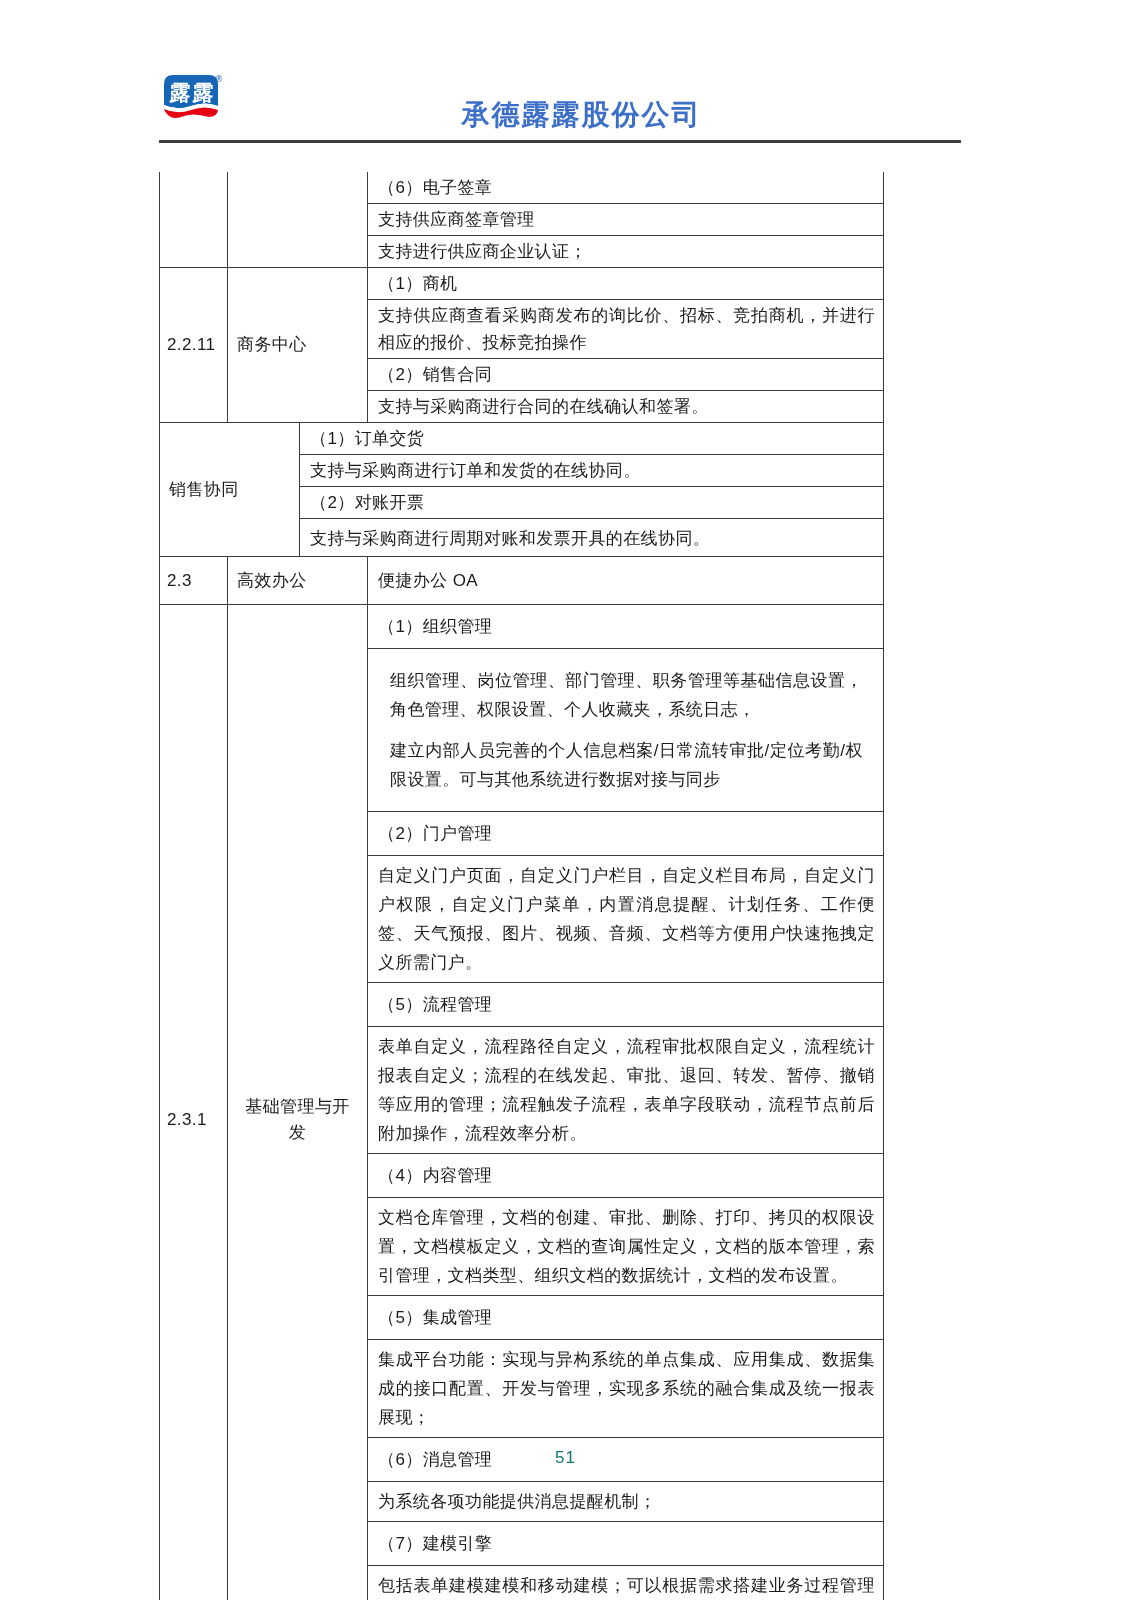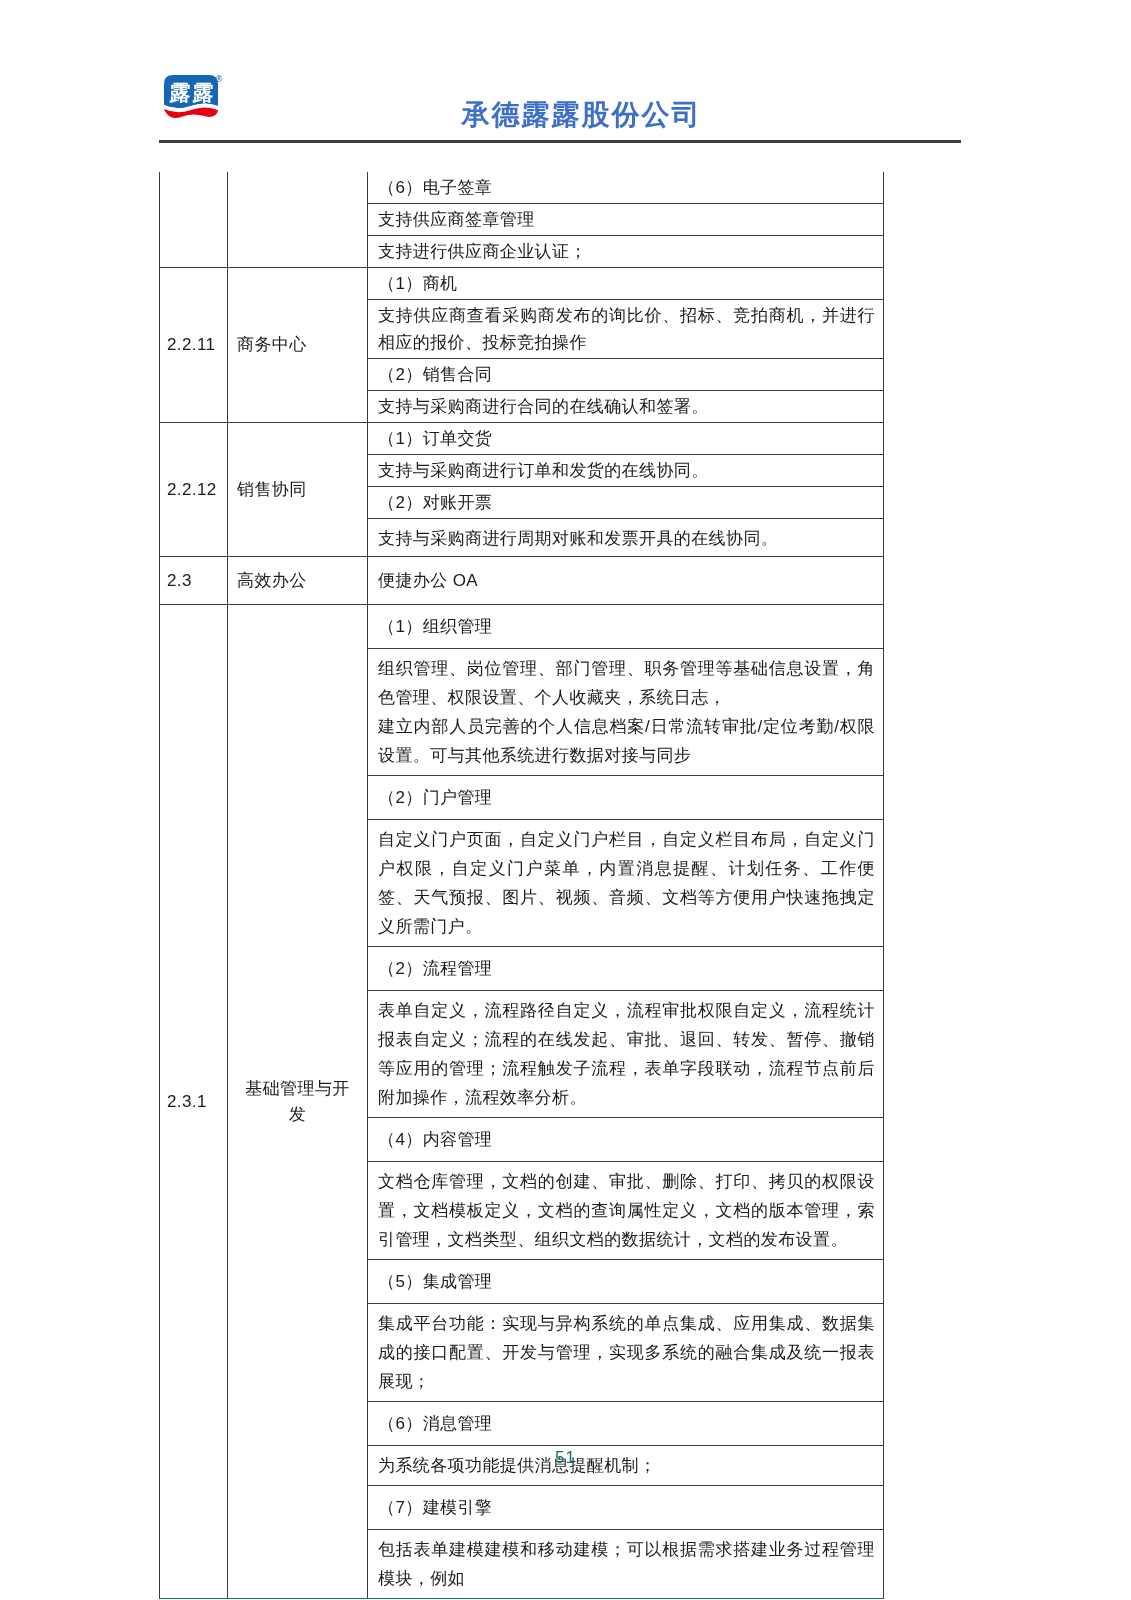--- a/index.html
+++ b/index.html
@@ -38,21 +38,21 @@
   }
   .col-label.center{justify-content:center;text-align:center;padding:0 12px;}
   .col-content{flex:1 1 auto;display:flex;flex-direction:column;min-width:0;}
   .sub{padding:2px 8px 2px 10px;line-height:27px;}
   .sub + .sub{border-top:1px solid #3b3b3b;}
   .sub.desc{text-align:justify;}
   .sub.heading{text-align:left;}
   
   .loose .sub.heading{padding:7px 8px 7px 10px;line-height:29px;}
   .loose .sub.desc{padding:5px 8px 5px 10px;line-height:29px;}
-  .loose .sub.desc p{margin:0;}
+  .loose .sub.desc p{margin:12px;}
   .row-oa .sub{padding:10px 8px 10px 10px;}
   
   .page-number{
     position:absolute;left:0;top:1448px;width:100%;
     text-align:center;font-size:17px;color:#0f766e;letter-spacing:1px;
   }
 </style>
 </head>
 <body>
 
@@ -88,21 +88,20 @@
       <div class="col-label">商务中心</div>
       <div class="col-content">
         <div class="sub heading">（1）商机</div>
         <div class="sub desc">支持供应商查看采购商发布的询比价、招标、竞拍商机，并进行相应的报价、投标竞拍操作</div>
         <div class="sub heading">（2）销售合同</div>
         <div class="sub desc">支持与采购商进行合同的在线确认和签署。</div>
       </div>
     </div>
 
     <div class="trow">
-      <div class="col-no">2.2.12</div>
       <div class="col-label">销售协同</div>
       <div class="col-content">
         <div class="sub heading">（1）订单交货</div>
         <div class="sub desc">支持与采购商进行订单和发货的在线协同。</div>
         <div class="sub heading">（2）对账开票</div>
         <div class="sub desc" style="padding-top:6px;padding-bottom:4px">支持与采购商进行周期对账和发票开具的在线协同。</div>
       </div>
     </div>
 
     <div class="trow row-oa">
@@ -117,21 +116,21 @@
       <div class="col-no">2.3.1</div>
       <div class="col-label center">基础管理与开发</div>
       <div class="col-content">
         <div class="sub heading">（1）组织管理</div>
         <div class="sub desc">
           <p>组织管理、岗位管理、部门管理、职务管理等基础信息设置，角色管理、权限设置、个人收藏夹，系统日志，</p>
           <p>建立内部人员完善的个人信息档案/日常流转审批/定位考勤/权限设置。可与其他系统进行数据对接与同步</p>
         </div>
         <div class="sub heading">（2）门户管理</div>
         <div class="sub desc">自定义门户页面，自定义门户栏目，自定义栏目布局，自定义门户权限，自定义门户菜单，内置消息提醒、计划任务、工作便签、天气预报、图片、视频、音频、文档等方便用户快速拖拽定义所需门户。</div>
-        <div class="sub heading">（2）流程管理</div>
+        <div class="sub heading">（5）流程管理</div>
         <div class="sub desc">表单自定义，流程路径自定义，流程审批权限自定义，流程统计报表自定义；流程的在线发起、审批、退回、转发、暂停、撤销等应用的管理；流程触发子流程，表单字段联动，流程节点前后附加操作，流程效率分析。</div>
         <div class="sub heading">（4）内容管理</div>
         <div class="sub desc">文档仓库管理，文档的创建、审批、删除、打印、拷贝的权限设置，文档模板定义，文档的查询属性定义，文档的版本管理，索引管理，文档类型、组织文档的数据统计，文档的发布设置。</div>
         <div class="sub heading">（5）集成管理</div>
         <div class="sub desc">集成平台功能：实现与异构系统的单点集成、应用集成、数据集成的接口配置、开发与管理，实现多系统的融合集成及统一报表展现；</div>
         <div class="sub heading">（6）消息管理</div>
         <div class="sub desc">为系统各项功能提供消息提醒机制；</div>
         <div class="sub heading">（7）建模引擎</div>
         <div class="sub desc">包括表单建模建模和移动建模；可以根据需求搭建业务过程管理模块，例如</div>
       </div>

